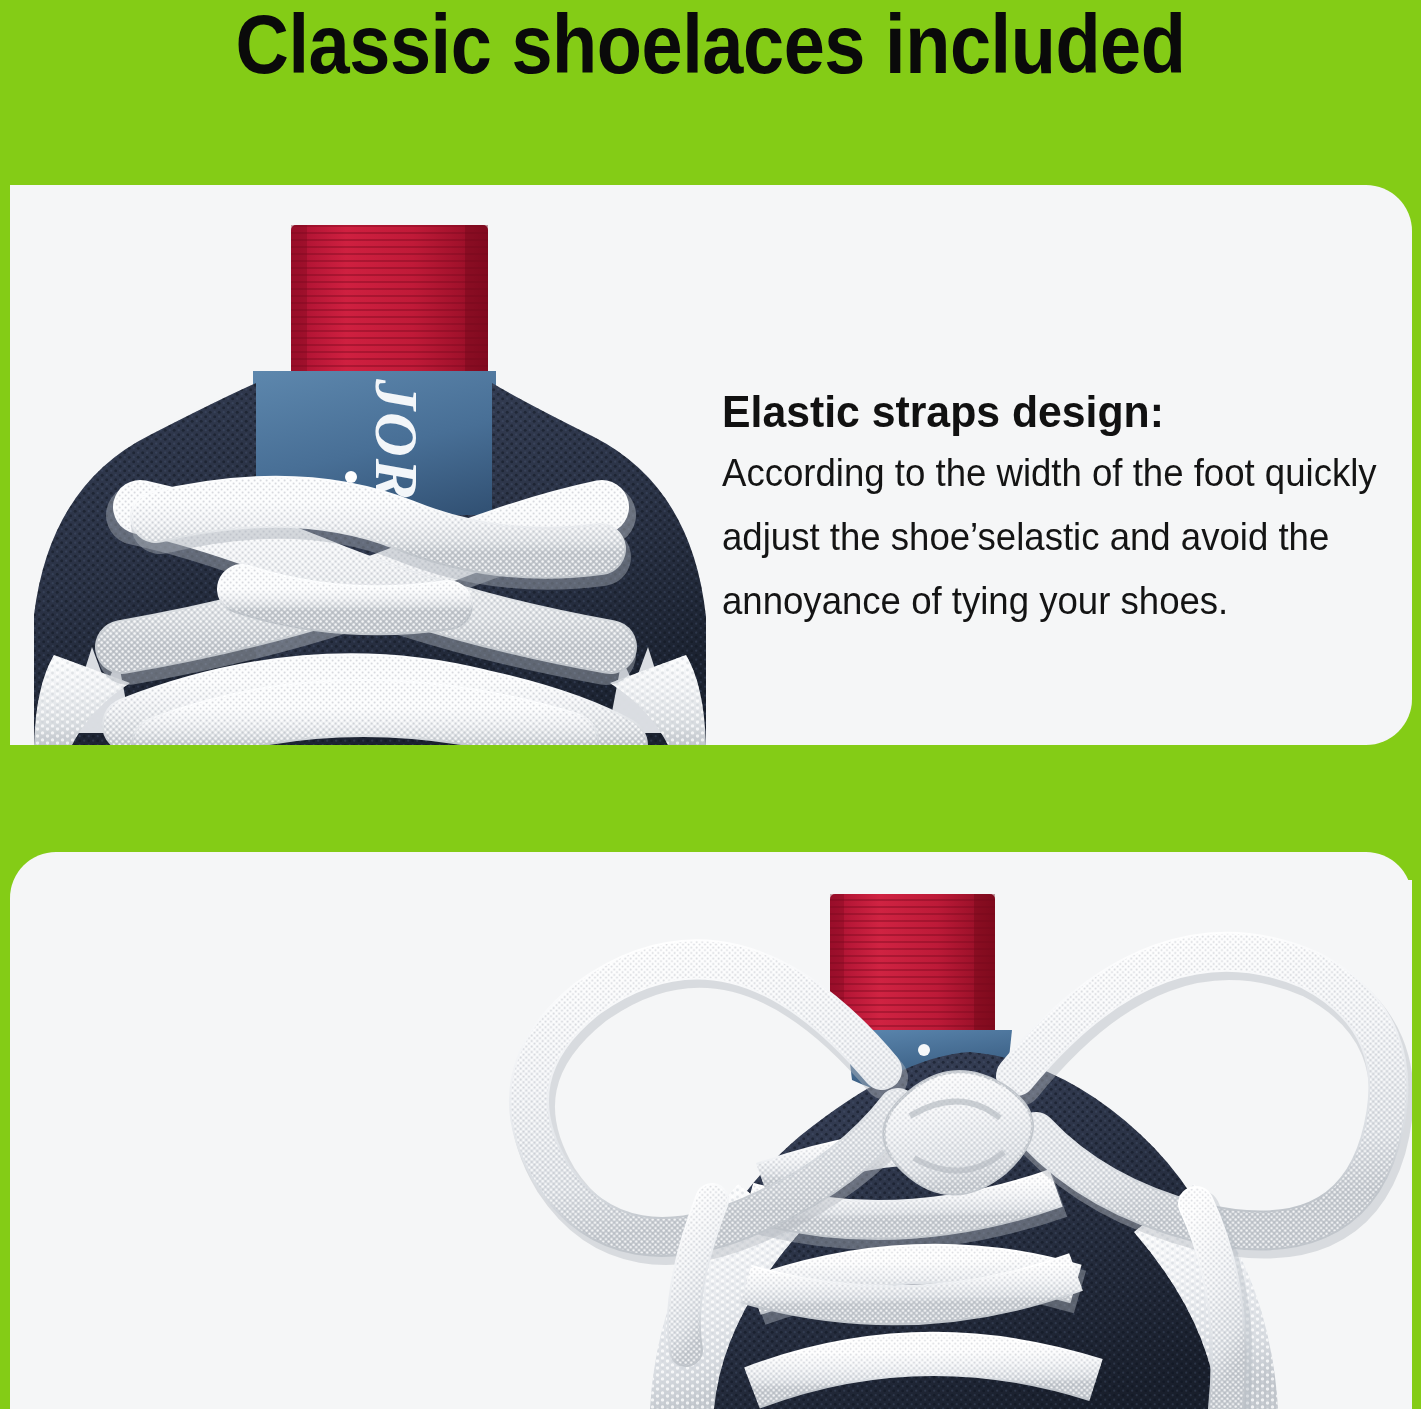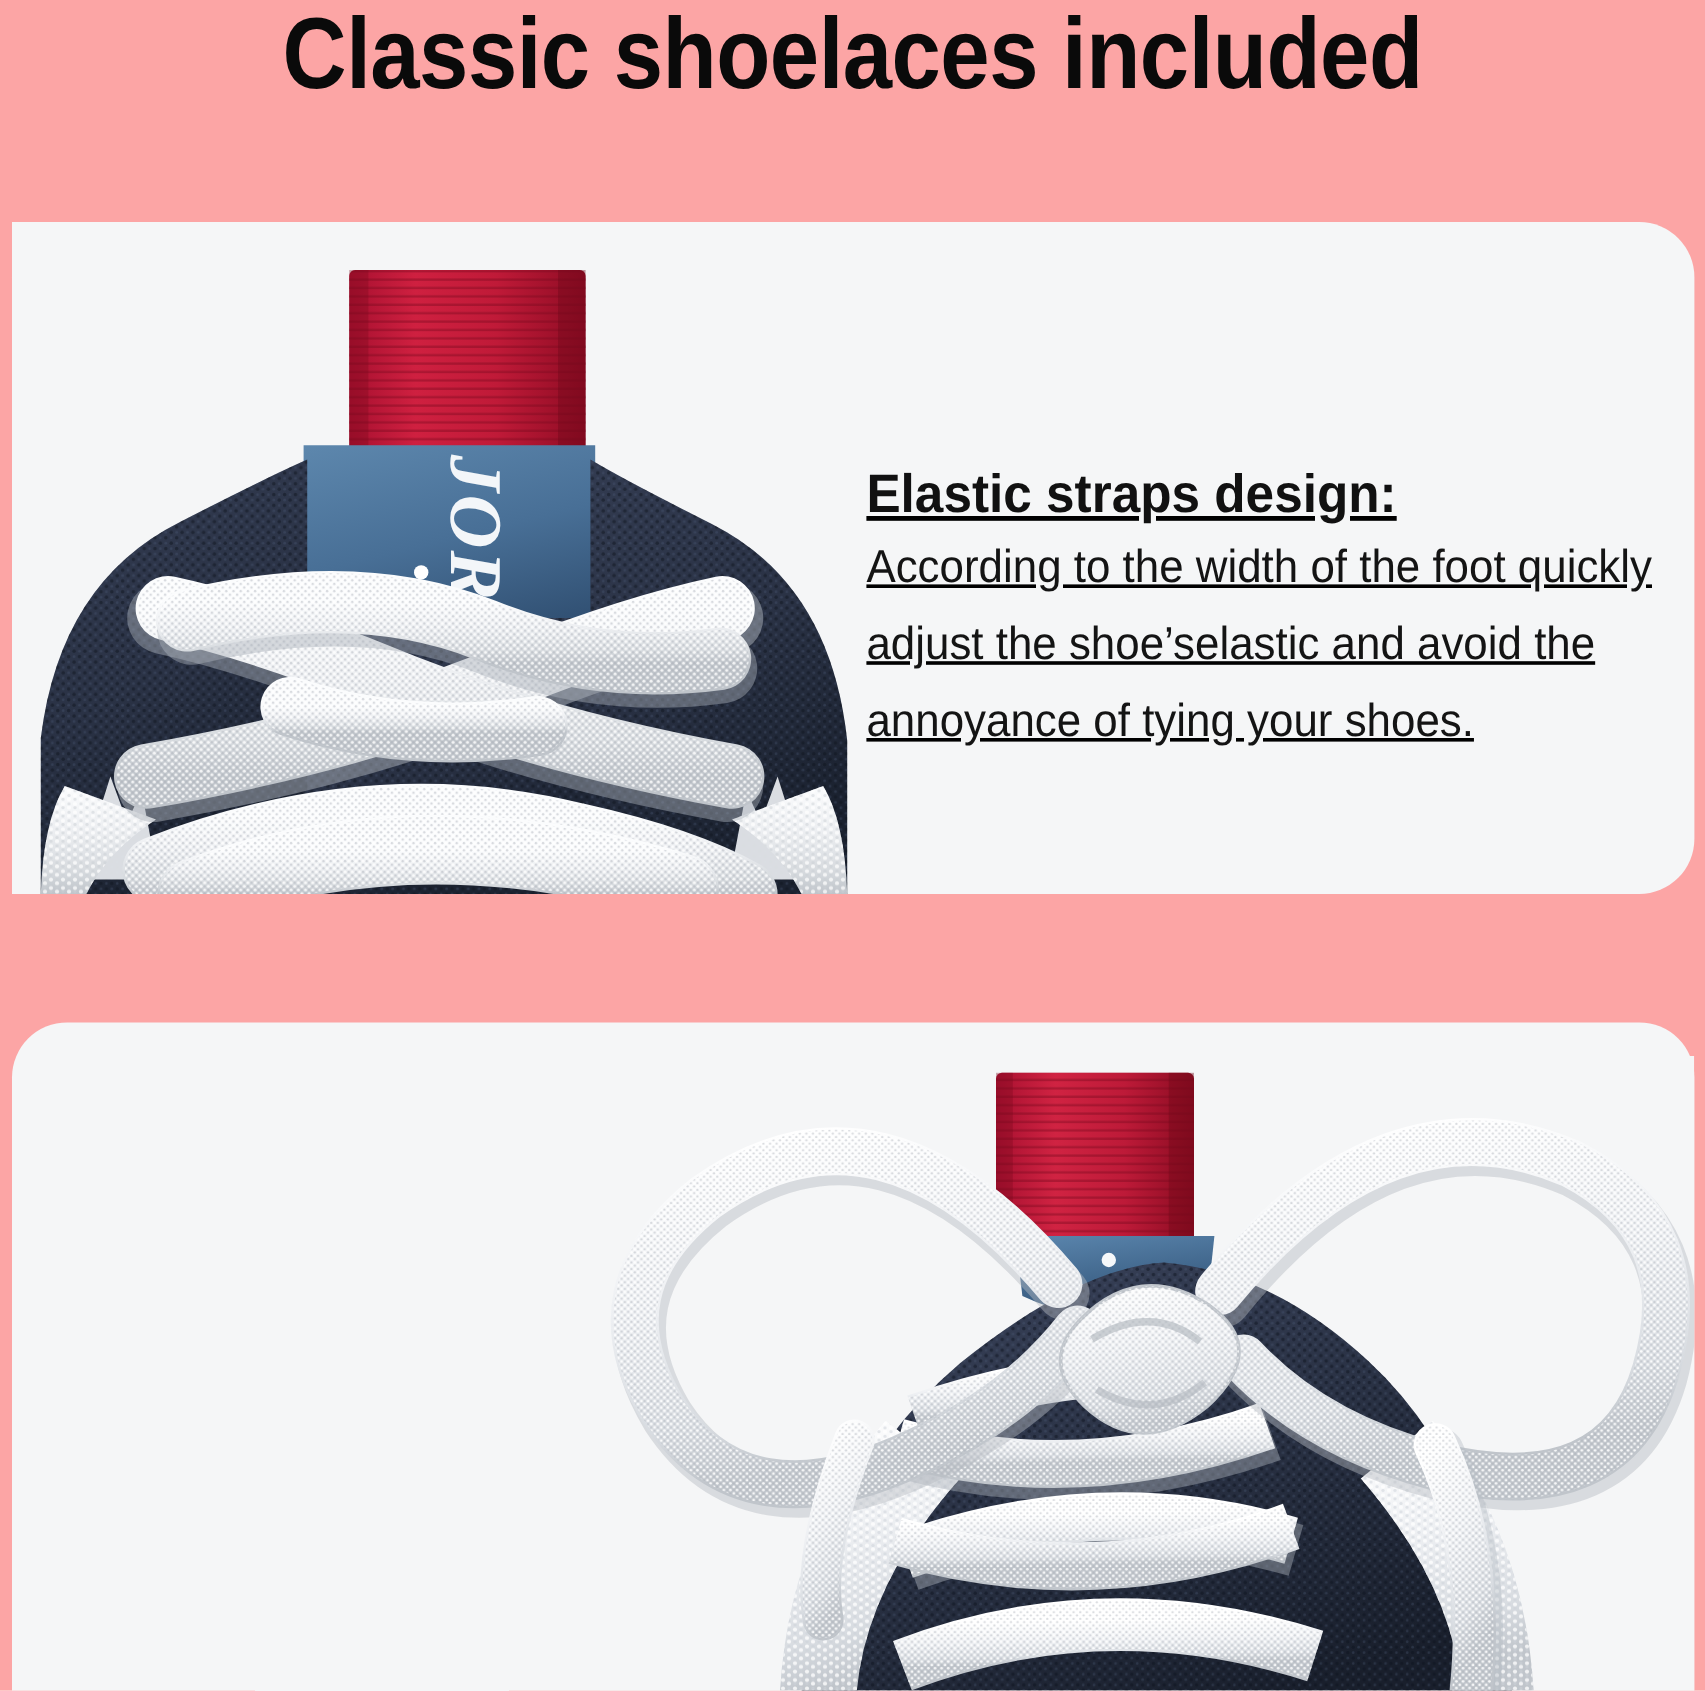--- a/index.html
+++ b/index.html
@@ -2,21 +2,21 @@
 <html><head>
 <meta charset="utf-8">
 <style>
   * { box-sizing: border-box; margin: 0; padding: 0; }
   html, body {
     width: 1421px; height: 1409px;
     background: #ffffff;
     font-family: "Liberation Sans", sans-serif;
     overflow: hidden;
   }
-  .page { position: relative; width: 1421px; height: 1409px; background: #fca5a5; }
+  .page { position: relative; width: 1421px; height: 1409px; background: #84cc16; }
 
   
   .title {
     position: absolute; left: 0; top: -2px; width: 1421px;
     text-align: center;
     font-family: "Liberation Sans", sans-serif;
     font-weight: 700;
     font-size: 84px;
     line-height: 92px;
     letter-spacing: -0.5px;
@@ -31,21 +31,21 @@
     position: absolute;
     background: #f5f6f7;
     border-radius: 46px;
     overflow: hidden;
   }
   #panel-1 { left: 10px; top: 185px; width: 1402px; height: 560px; }
   #panel-2 { left: 10px; top: 852px; width: 1402px; height: 557px;
              border-bottom-left-radius: 0; border-bottom-right-radius: 0; }
 
   
-  .textblock { position: absolute; text-decoration: underline; }
+  .textblock { position: absolute; }
   #text-1 { left: 722px; top: 383px; width: 700px; }
   #text-2 { left: 18px; top: 1006px; width: 620px; }
 
   .head {
     font-weight: 700;
     font-size: 45px;
     line-height: 58px;
     color: #111111;
     white-space: nowrap;
     transform: scaleX(0.95);

